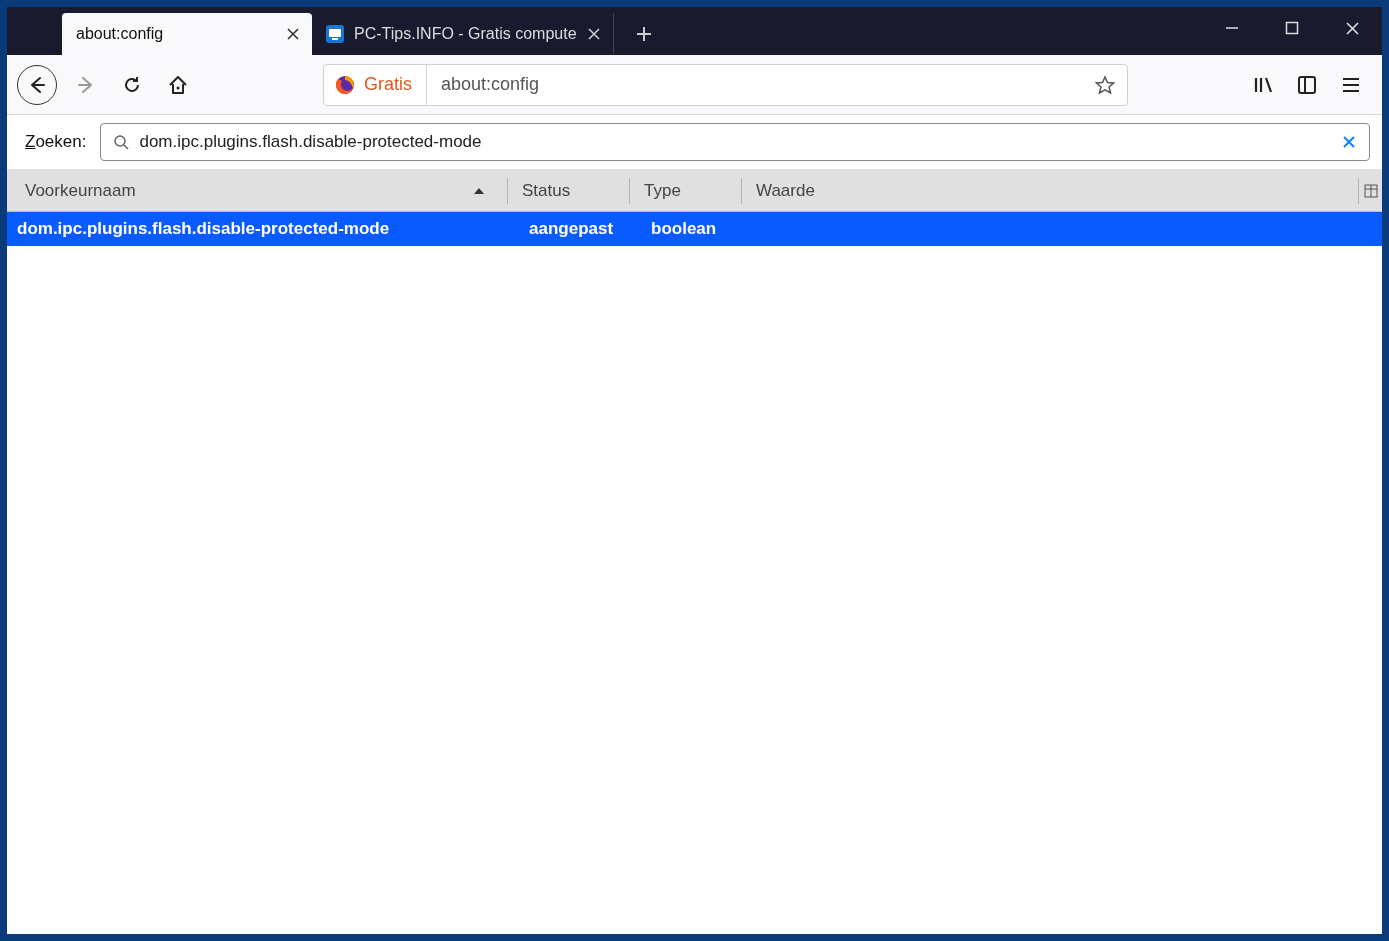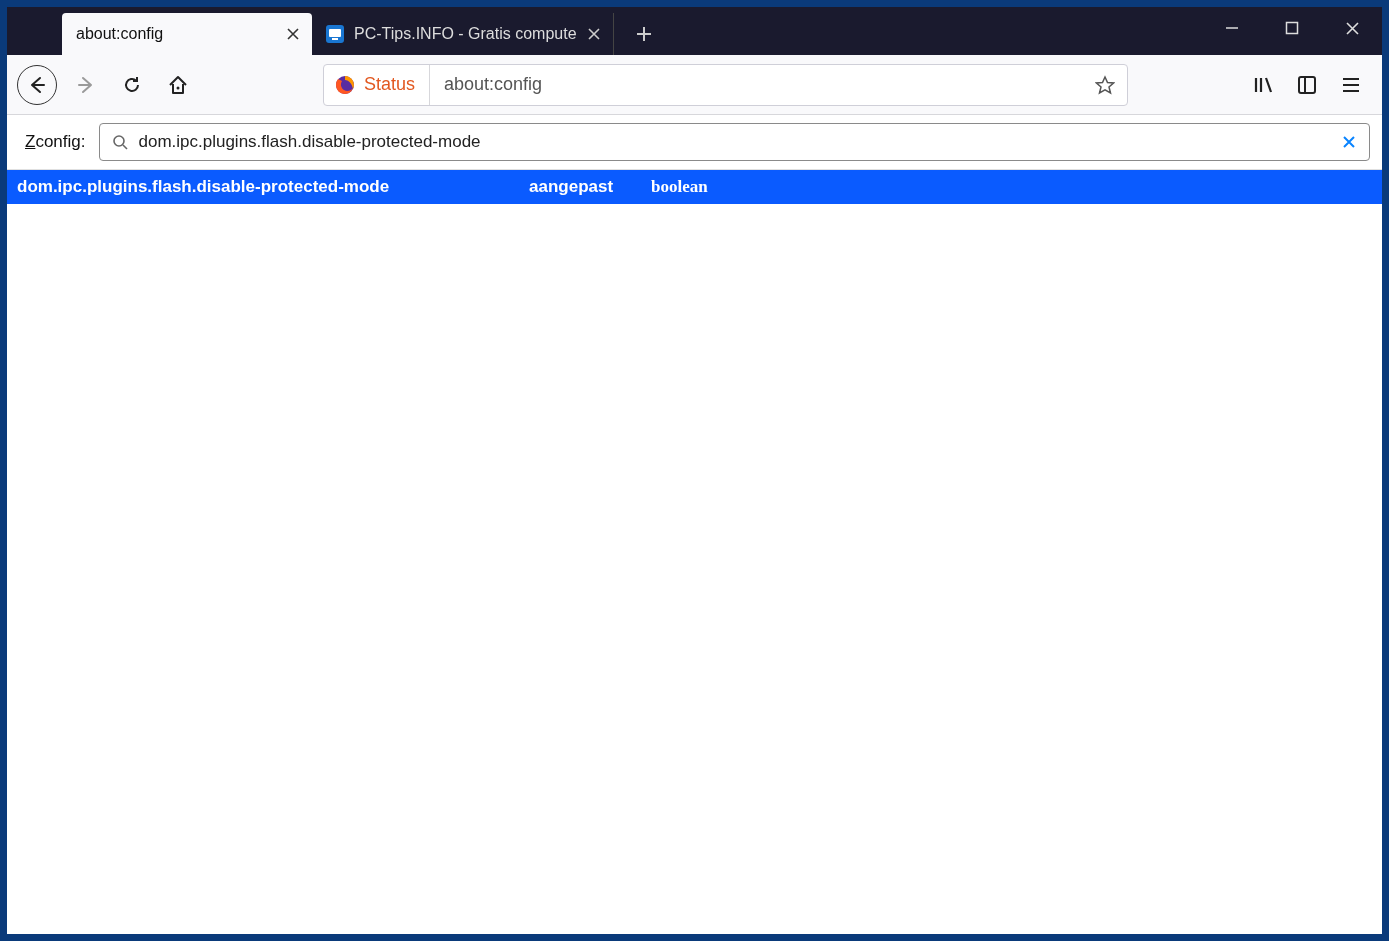--- a/index.html
+++ b/index.html
@@ -219,21 +219,21 @@
     display:flex;
     height:34px;
     align-items:center;
     background:#0a5bff;
     color:#fff;
     font-size:17px;
     font-weight:700;
   }
   .pref-row .c1{ width:500px; padding-left:10px;}
   .pref-row .c2{ width:122px; padding-left:6px;margin-left:16px;}
-  .pref-row .c3{ width:112px; padding-left:6px;font-family:Liberation Serif, serif;}
+  .pref-row .c3{ width:112px; padding-left:6px;}
   .pref-row .c4{ flex:1; padding-left:6px;}
 
   .content-area { flex:1; background:#fff; }
 
   svg { display:block; }
 </style>
 </head>
 <body>
 
 <div class="window">
@@ -312,21 +312,21 @@
 
     <div class="url-bar">
       <div class="url-identity">
         <span>
           <svg width="22" height="22" viewBox="0 0 22 22">
               <circle cx="11" cy="11" r="9" fill="#5a2ca0"></circle>
               <path d="M11 2 a9 9 0 0 1 8 13 c-1 -6 -5 -9 -8 -9 Z" fill="#ff9500"></path>
               <path d="M4 5 a9 9 0 0 0 -2 6 c0 5 4 9 9 9 4 0 7 -3 8 -6 -2 3 -6 4 -9 2 -3 -2 -4 -6 -2 -9 Z" fill="#ff5722"></path>
             </svg>
         </span>
-        <span class="url-identity-text">Status</span>
+        <span class="url-identity-text">Gratis</span>
       </div>
       <input class="url-text" type="text" value="about:config" style="">
       <div class="url-star">
         <svg width="20" height="20" viewBox="0 0 20 20">
             <path d="M10 2 L12.5 7.5 L18.5 8 L14 12 L15.5 18 L10 14.8 L4.5 18 L6 12 L1.5 8 L7.5 7.5 Z" stroke="#555" stroke-width="1.5" fill="none"></path>
           </svg>
       </div>
     </div>
 
     <div class="right-tools">
@@ -343,37 +343,63 @@
       </div>
       <div class="nav-btn">
         <svg width="20" height="20" viewBox="0 0 20 20">
             <path d="M2 4 H18 M2 10 H18 M2 16 H18" stroke="#222" stroke-width="2.2"></path>
           </svg>
       </div>
     </div>
   </div>
 
   <div class="search-row">
-    <span class="search-label"><span class="ul">Z</span><span>config:</span></span>
+    <span class="search-label"><span class="ul">Z</span><span>oeken:</span></span>
     <div class="search-box">
       <span class="search-icon-s">
         <svg width="16" height="16" viewBox="0 0 16 16">
             <circle cx="7" cy="7" r="5" stroke="#666" stroke-width="1.6" fill="none"></circle>
             <line x1="11" y1="11" x2="15" y2="15" stroke="#666" stroke-width="1.6"></line>
           </svg>
       </span>
       <input class="search-input" type="text" value="dom.ipc.plugins.flash.disable-protected-mode" style="">
       <span class="search-clear">
         <svg width="14" height="14" viewBox="0 0 14 14">
             <path d="M2 2 L12 12 M12 2 L2 12" stroke="#0a84ff" stroke-width="2"></path>
           </svg>
       </span>
     </div>
   </div>
 
+  <div class="pref-header">
+    <div class="col-name">
+      <span>Voorkeurnaam</span>
+      <span class="sort-arrow">
+        <svg width="12" height="12" viewBox="0 0 12 12">
+            <path d="M1 9 L6 3 L11 9 Z" fill="#333"></path>
+          </svg>
+      </span>
+    </div>
+    <div class="col-status">
+        <span>Status</span>
+      </div>
+    <div class="col-type">
+        <span>Type</span>
+      </div>
+    <div class="col-value">
+        <span>Waarde</span>
+      </div>
+    <div class="col-picker">
+      <svg width="14" height="14" viewBox="0 0 14 14">
+          <rect x="1" y="1" width="12" height="12" stroke="#555" fill="none"></rect>
+          <line x1="1" y1="5" x2="13" y2="5" stroke="#555"></line>
+          <line x1="7" y1="1" x2="7" y2="13" stroke="#555"></line>
+        </svg>
+    </div>
+  </div>
 
   <div class="pref-row">
     <div class="c1">dom.ipc.plugins.flash.disable-protected-mode</div>
     <div class="c2">aangepast</div>
     <div class="c3">boolean</div>
   </div>
 
   <div class="content-area"></div>
 </div>
 

